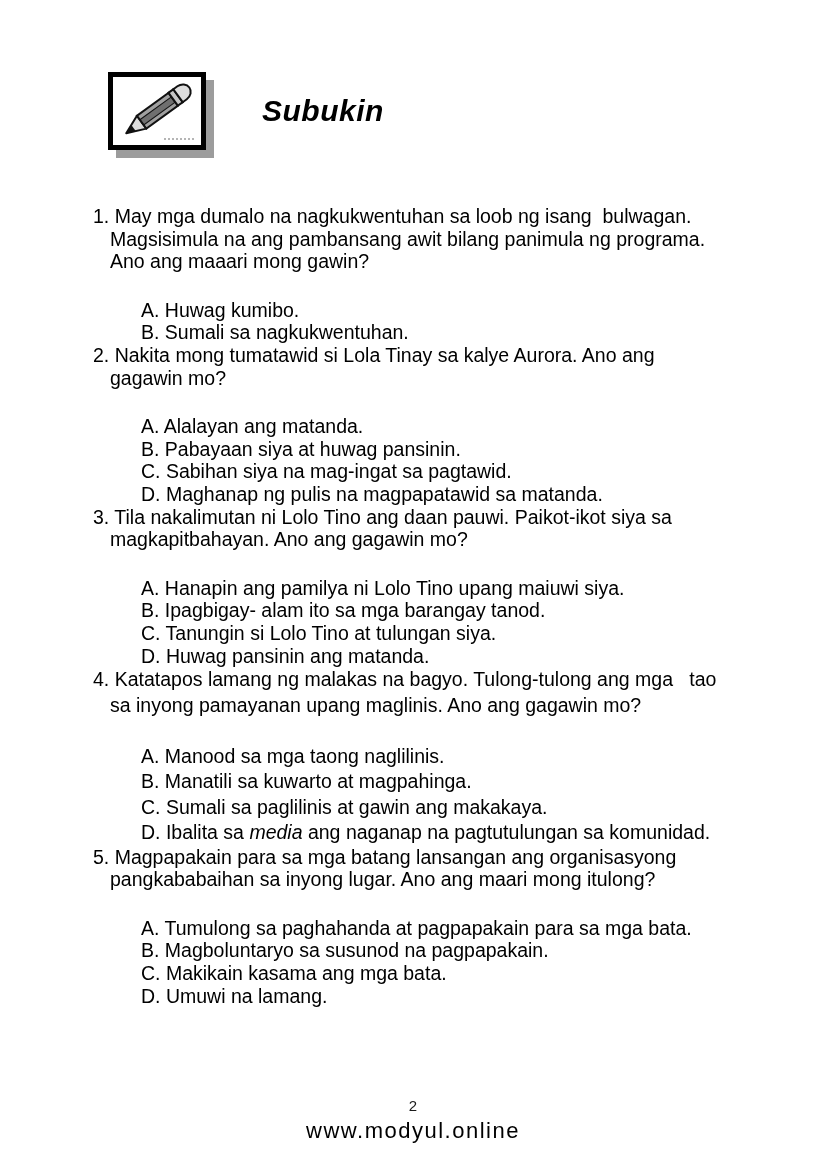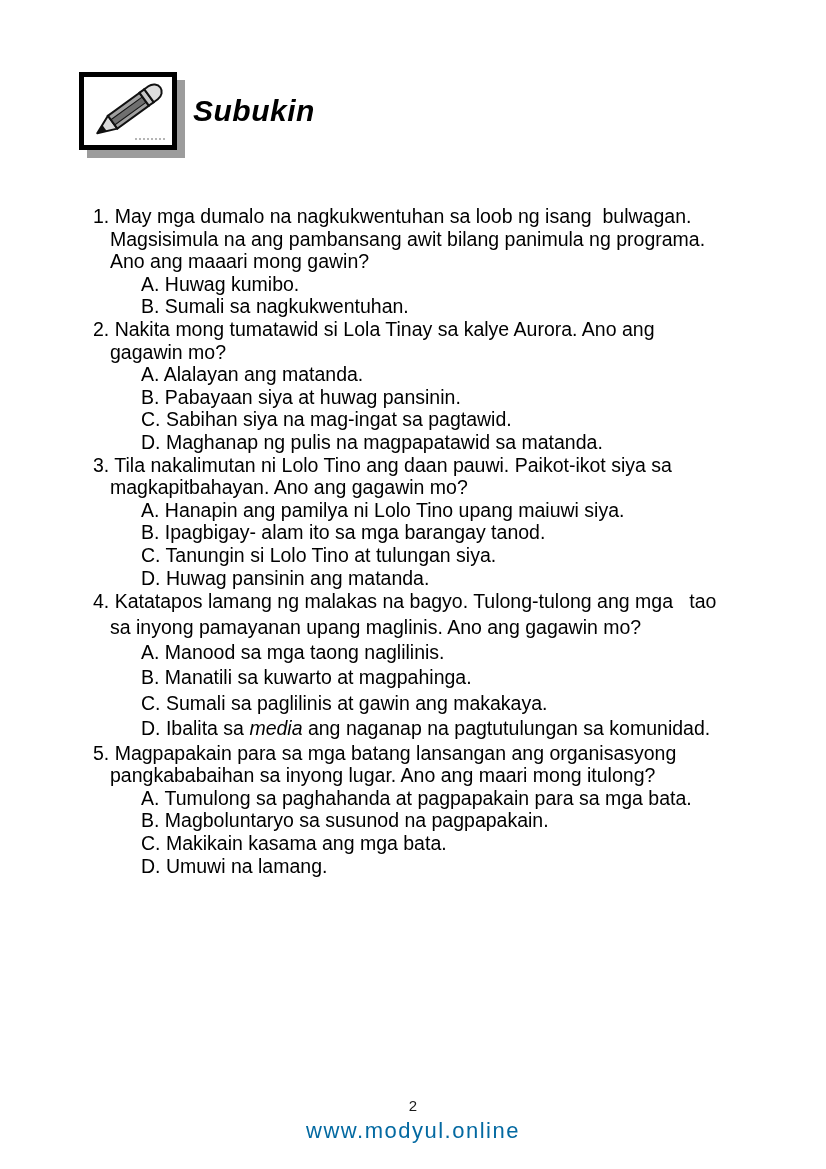--- a/index.html
+++ b/index.html
@@ -2,52 +2,52 @@
 <html><head>
 <meta charset="utf-8">
 <style>
   * { margin:0; padding:0; box-sizing:border-box; }
   html,body { background:#ffffff; }
   body {
     width:826px; height:1169px; position:relative; overflow:hidden;
     font-family:"Liberation Sans", sans-serif; color:#000;
   }
   
-  .header { position:absolute; top:72px; left:79px; display:flex; align-items:center; }
+  .header { position:absolute; top:72px; left:108px; display:flex; align-items:center;gap:40px; }
   .icon-box {
     width:98px; height:78px; background:#fff; border:5px solid #000;
     box-shadow:8px 8px 0 #9c9c9c; position:relative; flex:0 0 auto;
   }
   .icon-box svg { display:block; width:100%; height:100%; }
   .clip-mark { position:absolute; right:7px; bottom:5px; width:30px; border-top:2px dotted #b5b5b5; }
   .page-title {
     margin-left:16px; font-size:30px; font-weight:bold; font-style:italic;
     letter-spacing:0.5px;
   }
   
   .content {
     position:absolute; top:182px; left:93px; width:700px;
     font-size:19.5px; line-height:22.6px;
   }
   .instructions { white-space:pre-wrap; }
   .instructions .label { font-weight:bold; }
   .questions { margin-top:23px; }
   .question-text { padding-left:17px; text-indent:-17px; white-space:pre-wrap; }
-  .options { margin-left:48px; }
+  .options { margin-left:48px;margin-top:26px; }
   .option { padding-left:6px; text-indent:-6px; white-space:pre-wrap; }
   .option em { }
   .q-spaced { line-height:25.4px; }
   
   .page-number {
     position:absolute; top:1097px; left:0; width:826px;
     text-align:center; font-size:15px; color:#1a1a1a;
   }
   .watermark {
     position:absolute; top:1118px; left:0; width:826px;
-    text-align:center; font-size:22px; color:#0369a1; letter-spacing:1.5px;
+    text-align:center; font-size:22px; color:#000000; letter-spacing:1.5px;
   }
 </style>
 </head>
 <body>
 
 <div class="header">
   <div class="icon-box">
     <svg viewBox="0 0 88 68" xmlns="http://www.w3.org/2000/svg">
       <g transform="rotate(-36 44 34)">
 

